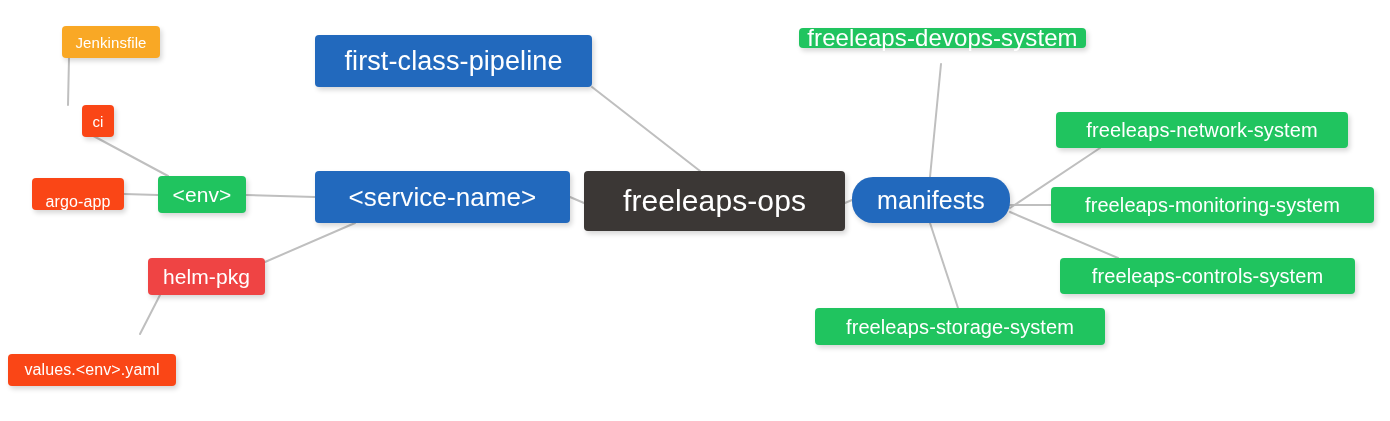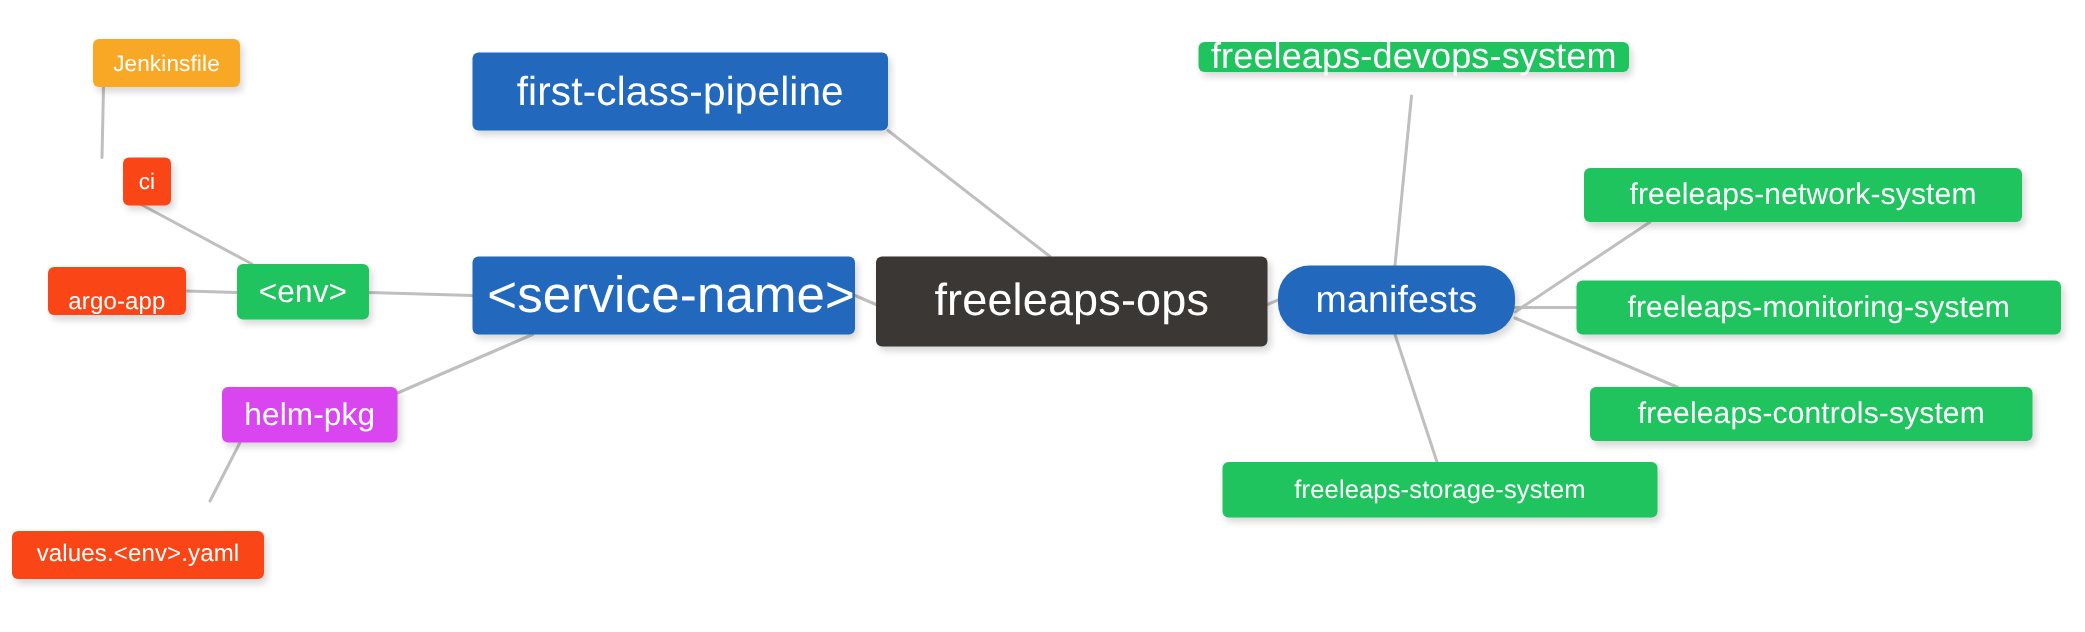--- a/index.html
+++ b/index.html
@@ -69,56 +69,56 @@
       <polyline points="930,177 941,64" class="edge" stroke="#bfbfbf"></polyline>
       <polyline points="1010,208 1100,148" class="edge" stroke="#bfbfbf"></polyline>
       <polyline points="1010,205 1051,205" class="edge" stroke="#bfbfbf"></polyline>
       <polyline points="1010,212 1118,258" class="edge" stroke="#bfbfbf"></polyline>
       <polyline points="930,223 958,308" class="edge" stroke="#bfbfbf"></polyline>
     </svg>
   <div id="node-layer">
       <div class="node" style="left: 584px; top: 171px; width: 261px; height: 60px; background: rgb(59, 55, 53); font-size: 30px;">
         <span class="node-label">freeleaps-ops</span>
       </div>
-      <div class="node" style="left: 315px; top: 171px; width: 255px; height: 52px; background: rgb(34, 105, 189); font-size: 34px; justify-content: flex-end;">
+      <div class="node" style="left: 315px; top: 171px; width: 255px; height: 52px; background: rgb(34, 105, 189); font-size: 26px;">
         <span class="node-label">&lt;service-name&gt;</span>
       </div>
       <div class="node" style="left: 852px; top: 177px; width: 158px; height: 46px; background: rgb(34, 105, 189); font-size: 25px; border-radius: 21px;">
         <span class="node-label">manifests</span>
       </div>
       <div class="node" style="left: 315px; top: 35px; width: 277px; height: 52px; background: rgb(34, 105, 189); font-size: 27px;">
         <span class="node-label">first-class-pipeline</span>
       </div>
       <div class="node" style="left: 158px; top: 176px; width: 88px; height: 37px; background: rgb(32, 196, 95); font-size: 21px;">
         <span class="node-label">&lt;env&gt;</span>
       </div>
       <div class="node" style="left: 54px; top: 105px; width: 32px; height: 32px; background: rgb(250, 70, 22); font-size: 15px; margin-left: 28px;">
         <span class="node-label">ci</span>
       </div>
       <div class="node" style="left: 20px; top: 26px; width: 98px; height: 32px; background: rgb(249, 168, 37); font-size: 15px; margin-left: 42px;">
         <span class="node-label">Jenkinsfile</span>
       </div>
       <div class="node" style="left: 32px; top: 178px; width: 92px; height: 32px; background: rgb(250, 70, 22); font-size: 16px; align-items: flex-end;">
         <span class="node-label">argo-app</span>
       </div>
-      <div class="node" style="left: 148px; top: 258px; width: 117px; height: 37px; background: #d946ef; font-size: 21px;">
+      <div class="node" style="left: 148px; top: 258px; width: 117px; height: 37px; background: #ef4444; font-size: 21px;">
         <span class="node-label">helm-pkg</span>
       </div>
       <div class="node" style="left: 8px; top: 354px; width: 168px; height: 32px; background: rgb(250, 70, 22); font-size: 16px;">
         <span class="node-label">values.&lt;env&gt;.yaml</span>
       </div>
       <div class="node" style="left: 799px; top: 28px; width: 287px; height: 20px; background: rgb(32, 196, 95); font-size: 24px;">
         <span class="node-label">freeleaps-devops-system</span>
       </div>
       <div class="node" style="left: 1056px; top: 112px; width: 292px; height: 36px; background: rgb(32, 196, 95); font-size: 20px;">
         <span class="node-label">freeleaps-network-system</span>
       </div>
       <div class="node" style="left: 1051px; top: 187px; width: 323px; height: 36px; background: rgb(32, 196, 95); font-size: 20px;">
         <span class="node-label">freeleaps-monitoring-system</span>
       </div>
       <div class="node" style="left: 1060px; top: 258px; width: 295px; height: 36px; background: rgb(32, 196, 95); font-size: 20px;">
         <span class="node-label">freeleaps-controls-system</span>
       </div>
-      <div class="node" style="left: 815px; top: 308px; width: 290px; height: 37px; background: rgb(32, 196, 95); font-size: 17px;">
+      <div class="node" style="left: 815px; top: 308px; width: 290px; height: 37px; background: rgb(32, 196, 95); font-size: 20px;">
         <span class="node-label">freeleaps-storage-system</span>
       </div>
     </div>
 </div>
 
 </body></html>

